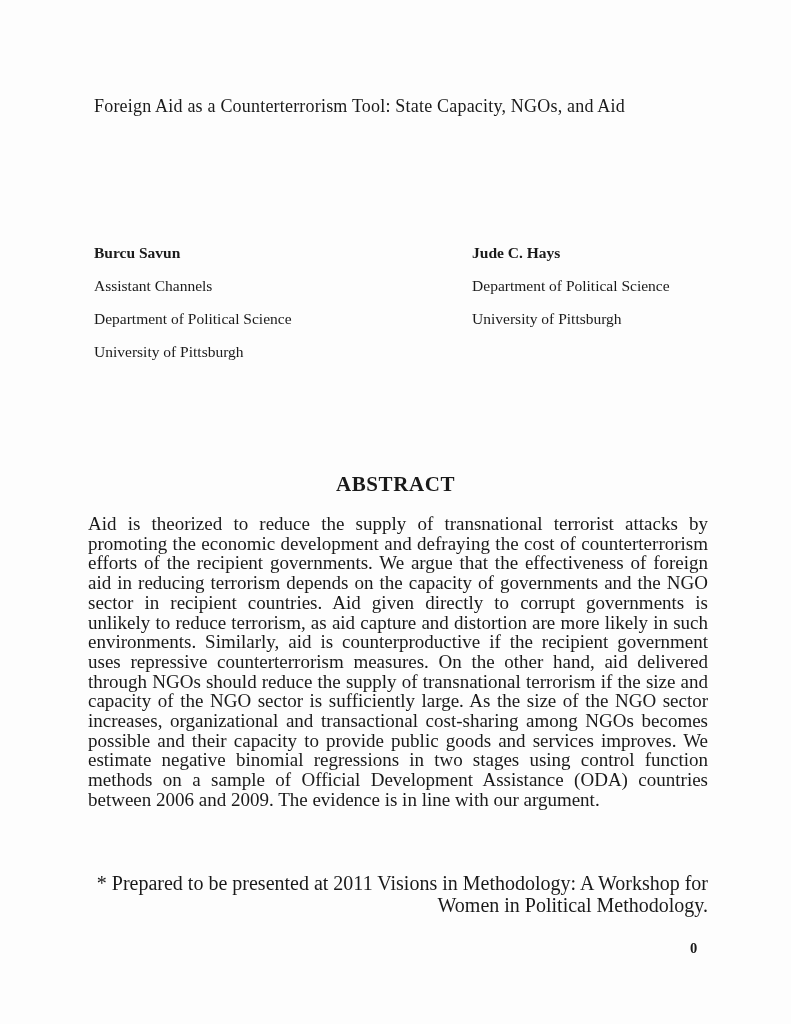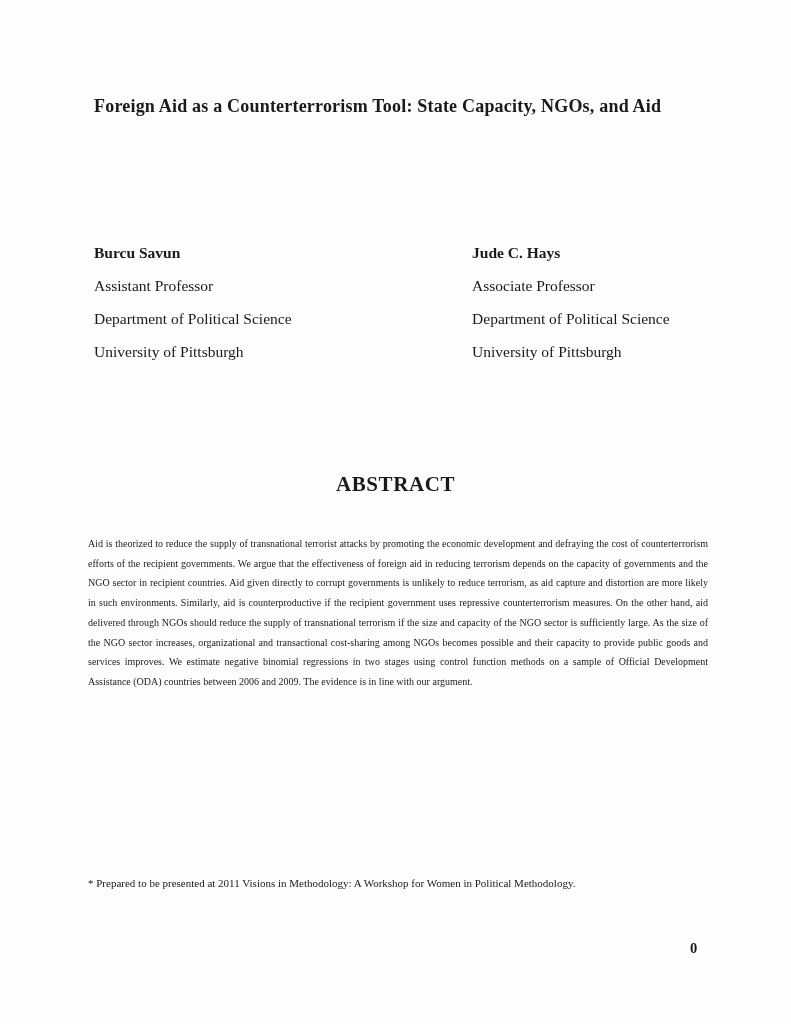--- a/index.html
+++ b/index.html
@@ -15,21 +15,21 @@
     background: #fdfdfd;
     color: #1a1a1a;
     overflow: hidden;
   }
   .title-block {
     position: absolute;
     left: 94px;
     top: 84px;
     width: 600px;
     font-size: 18px;
-    font-weight: bold;
+    font-weight: normal;
     line-height: 45px;
     letter-spacing: 0.2px;
   }
   .authors-block {
     position: absolute;
     left: 94px;
     top: 236px;
     width: 620px;
     display: flex;
   }
@@ -48,32 +48,32 @@
     text-align: center;
     font-size: 21px;
     font-weight: bold;
     letter-spacing: 0.6px;
   }
   .abstract-body {
     position: absolute;
     left: 88px;
     top: 514px;
     width: 620px;
-    font-size: 10px;
+    font-size: 19px;
     line-height: 19.7px;
     text-align: justify;
-    margin-top: 20px;
   }
   .footnote {
     position: absolute;
     left: 88px;
     top: 872px;
     width: 620px;
-    font-size: 11px;
+    font-size: 20px;
     line-height: 22px;
+    text-align: right;
   }
   .page-number {
     position: absolute;
     left: 690px;
     top: 940px;
     font-size: 14.5px;
     font-weight: bold;
   }
 </style>
 </head>
@@ -81,27 +81,26 @@
 
 <div class="page">
 
   <div class="title-block">
     <div>Foreign Aid as a Counterterrorism Tool: State Capacity, NGOs, and Aid</div>
   </div>
 
   <div class="authors-block">
     <div class="author-col">
       <div class="author-name">Burcu Savun</div>
-      <div>Assistant Professor</div>
+      <div>Assistant Channels</div>
       <div>Department of Political Science</div>
       <div>University of Pittsburgh</div>
     </div>
     <div class="author-col right">
       <div class="author-name">Jude C. Hays</div>
-      <div>Associate Professor</div>
       <div>Department of Political Science</div>
       <div>University of Pittsburgh</div>
     </div>
   </div>
 
   <div class="abstract-heading">ABSTRACT</div>
 
   <div class="abstract-body">Aid is theorized to reduce the supply of transnational terrorist attacks by promoting the economic development and defraying the cost of counterterrorism efforts of the recipient governments. We argue that the effectiveness of foreign aid in reducing terrorism depends on the capacity of governments and the NGO sector in recipient countries. Aid given directly to corrupt governments is unlikely to reduce terrorism, as aid capture and distortion are more likely in such environments.  Similarly, aid is counterproductive if the recipient government uses repressive counterterrorism measures. On the other hand, aid delivered through NGOs should reduce the supply of transnational terrorism if the size and capacity of the NGO sector is sufficiently large. As the size of the NGO sector increases, organizational and transactional cost-sharing among NGOs becomes possible and their capacity to provide public goods and services improves. We estimate negative binomial regressions in two stages using control function methods on a sample of Official Development Assistance (ODA) countries between 2006 and 2009. The evidence is in line with our argument.</div>
 
   <div class="footnote">* Prepared to be presented at 2011 Visions in Methodology: A Workshop for Women in Political Methodology.</div>

